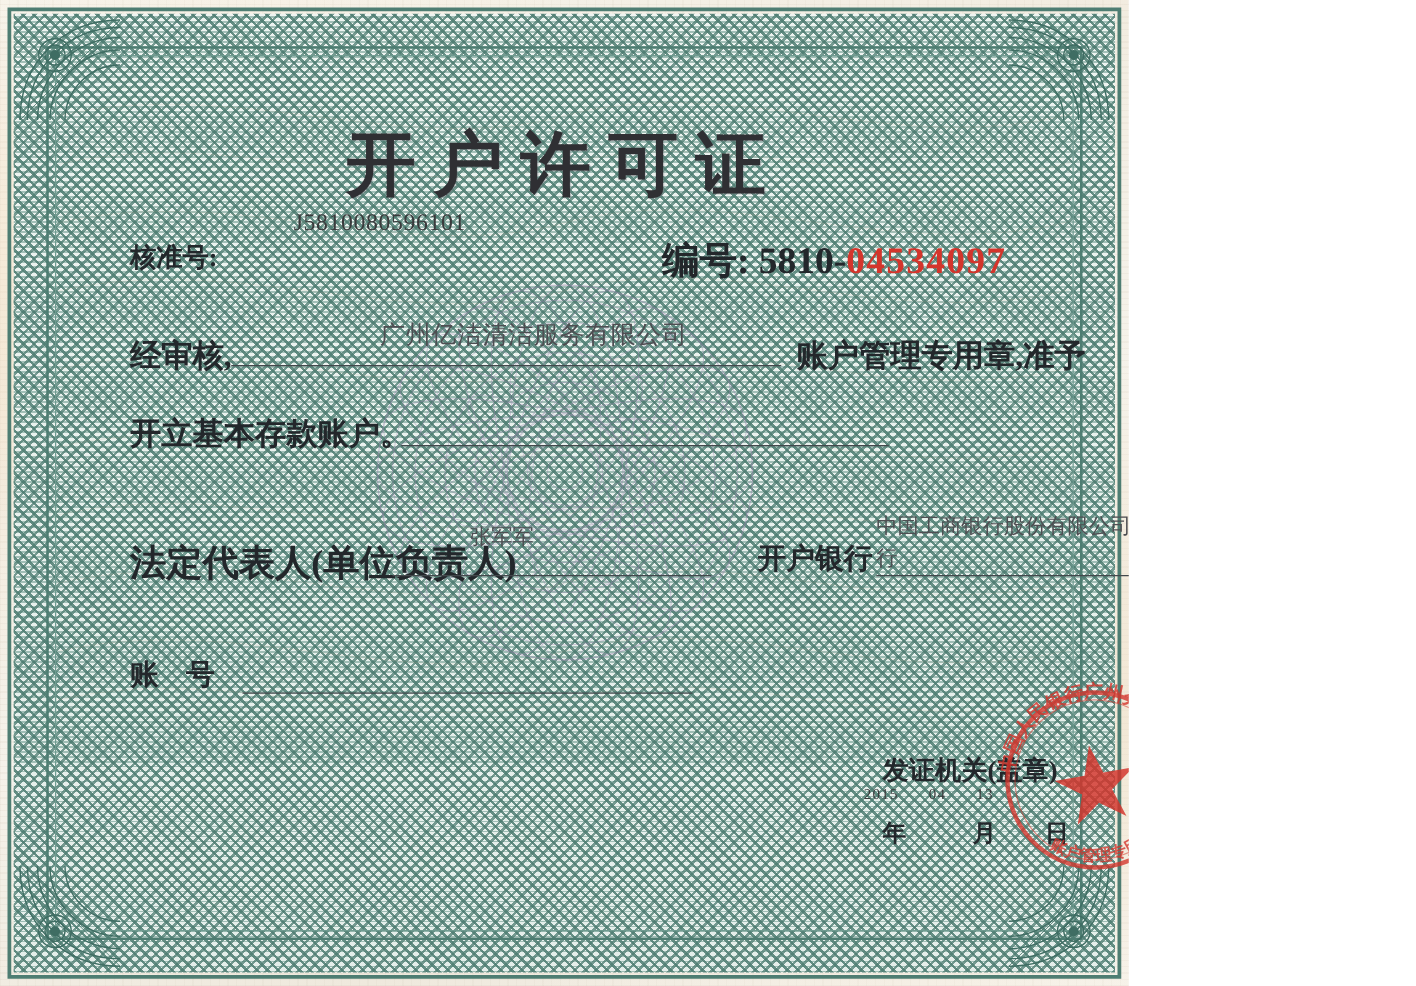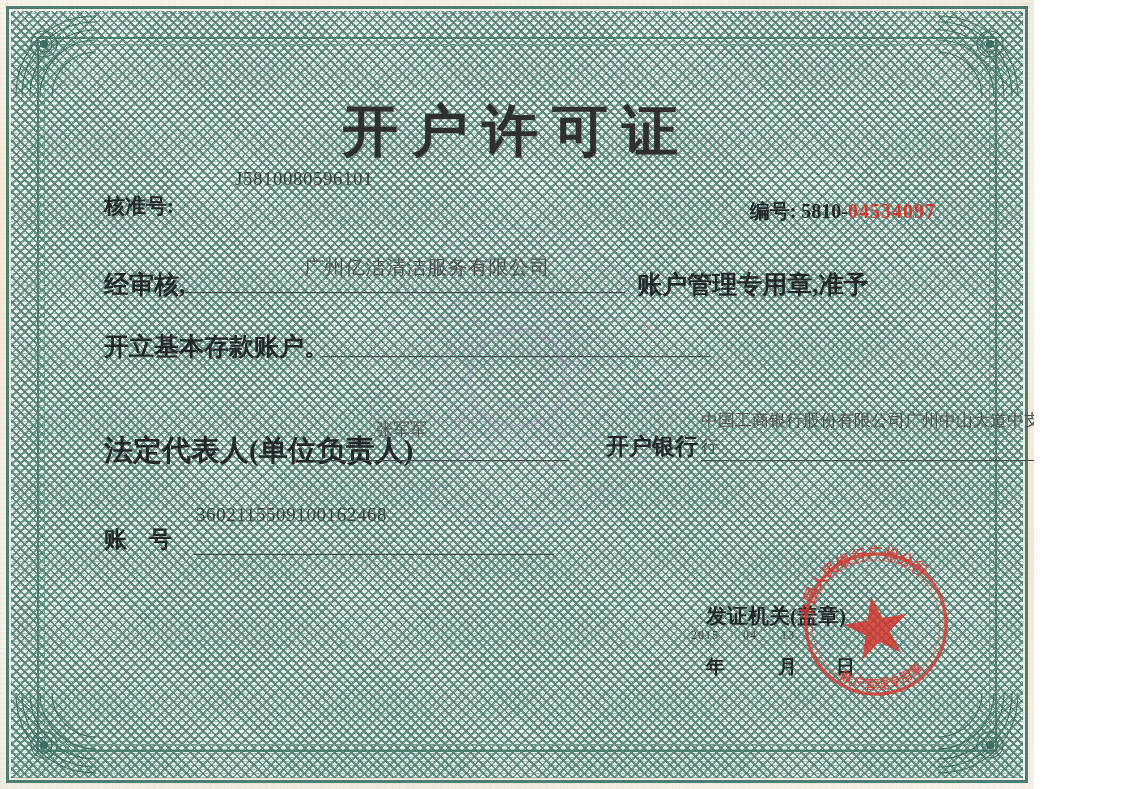--- a/index.html
+++ b/index.html
@@ -2,21 +2,21 @@
 <html><head>
 <meta charset="utf-8">
 <style>
   html, body {
     margin: 0;
     padding: 0;
     background: #ffffff;
   }
   #cert {
     position: relative;
-    width: 1034px;
+    width: 903px;
     height: 789px;
     overflow: hidden;
     font-family: "Liberation Serif", "DejaVu Serif", serif;
     background:
       radial-gradient(ellipse 420px 300px at 50% 47%, rgba(214,198,220,0.55) 0%, rgba(236,228,240,0.25) 55%, rgba(255,255,255,0) 75%),
       radial-gradient(ellipse 600px 420px at 18% 30%, rgba(246,222,190,0.55) 0%, rgba(250,238,220,0.15) 60%, rgba(255,255,255,0) 80%),
       radial-gradient(ellipse 600px 420px at 85% 72%, rgba(246,226,196,0.5) 0%, rgba(250,240,226,0.15) 60%, rgba(255,255,255,0) 80%),
       repeating-linear-gradient(0deg, rgba(200,186,168,0.13) 0px, rgba(200,186,168,0.13) 1px, rgba(255,255,255,0) 1px, rgba(255,255,255,0) 5px),
       repeating-linear-gradient(90deg, rgba(198,190,170,0.10) 0px, rgba(198,190,170,0.10) 1px, rgba(255,255,255,0) 1px, rgba(255,255,255,0) 7px),
       linear-gradient(160deg, #f7f4ec 0%, #f2ece0 30%, #f5f2ea 55%, #efe9dd 80%, #f6f3ec 100%);
@@ -115,25 +115,24 @@
     left: 58px;
     top: 146px;
     font-size: 21px;
     font-weight: bold;
     color: #23272b;
   }
   .serial-wrap {
     position: absolute;
     right: 52px;
     top: 142px;
-    font-size: 20px;
-    font-weight: bold;
-    color: #23272b;
-    white-space: nowrap;
-    margin-top: 10px;
+    font-size: 30px;
+    font-weight: bold;
+    color: #23272b;
+    white-space: nowrap;
   }
   .serial-red {
     color: #d4352c;
     letter-spacing: 1px;
   }
 
   .line1 {
     position: absolute;
     left: 58px;
     top: 222px;
@@ -440,21 +439,20 @@
 
     <div class="rep-label">法定代表人(单位负责人)</div>
     <div class="rep-value">张军军</div>
     <div class="rep-rule"></div>
 
     <div class="bank-label">开户银行</div>
     <div class="bank-value">中国工商银行股份有限公司广州中山大道中支行</div>
     <div class="bank-rule"></div>
 
     <div class="acct-label">账 号</div>
-    <div class="acct-value">3602115509100162468</div>
     <div class="acct-rule"></div>
 
     <div class="issuer-label">发证机关(盖章)</div>
 
     <div class="date-row">
       <span class="num">2015</span>
       <span style="display:inline-block;width:18px"></span>
       <span class="num">04</span>
       <span style="display:inline-block;width:18px"></span>
       <span class="num">13</span>

